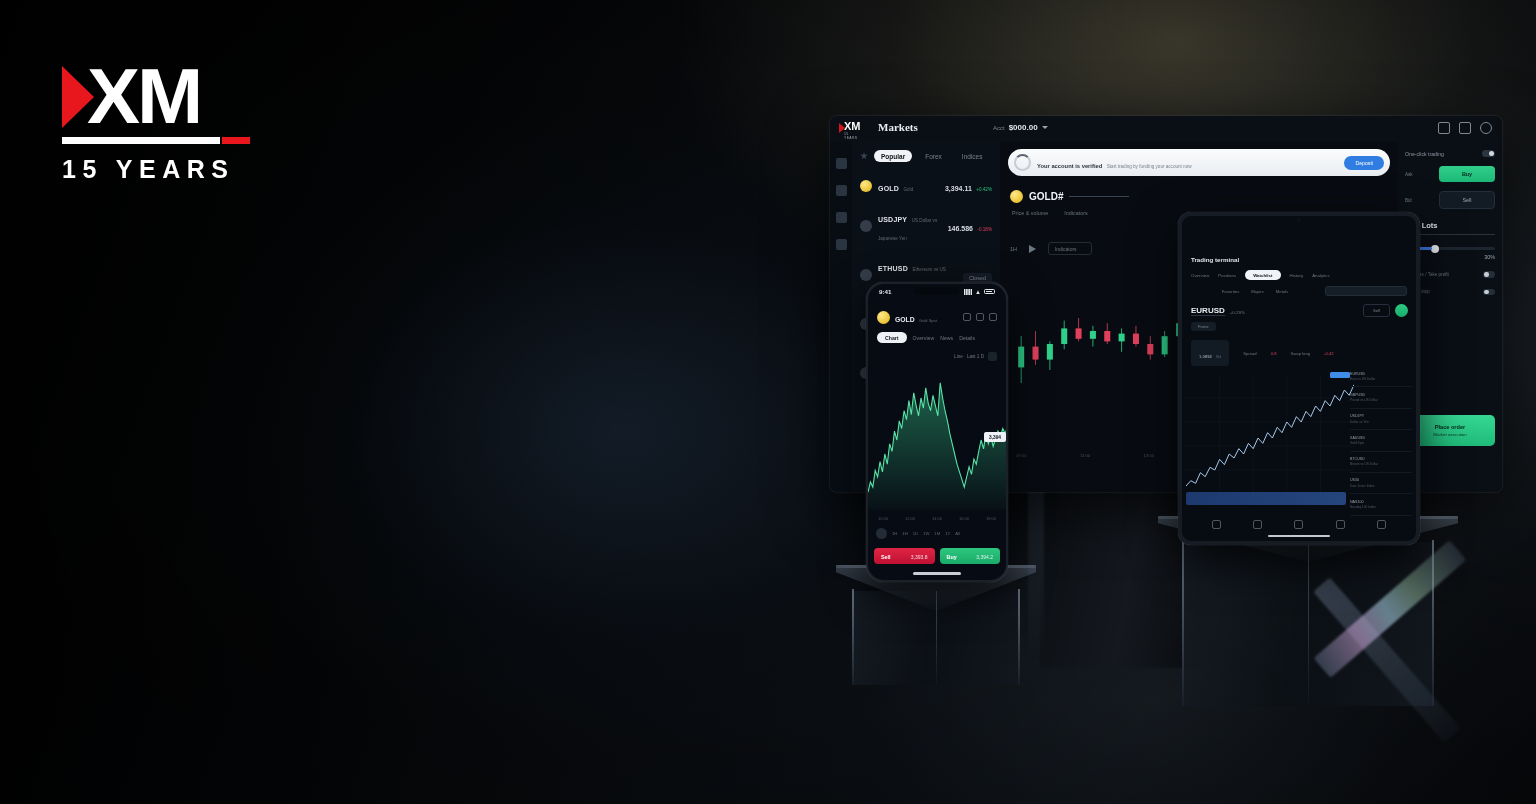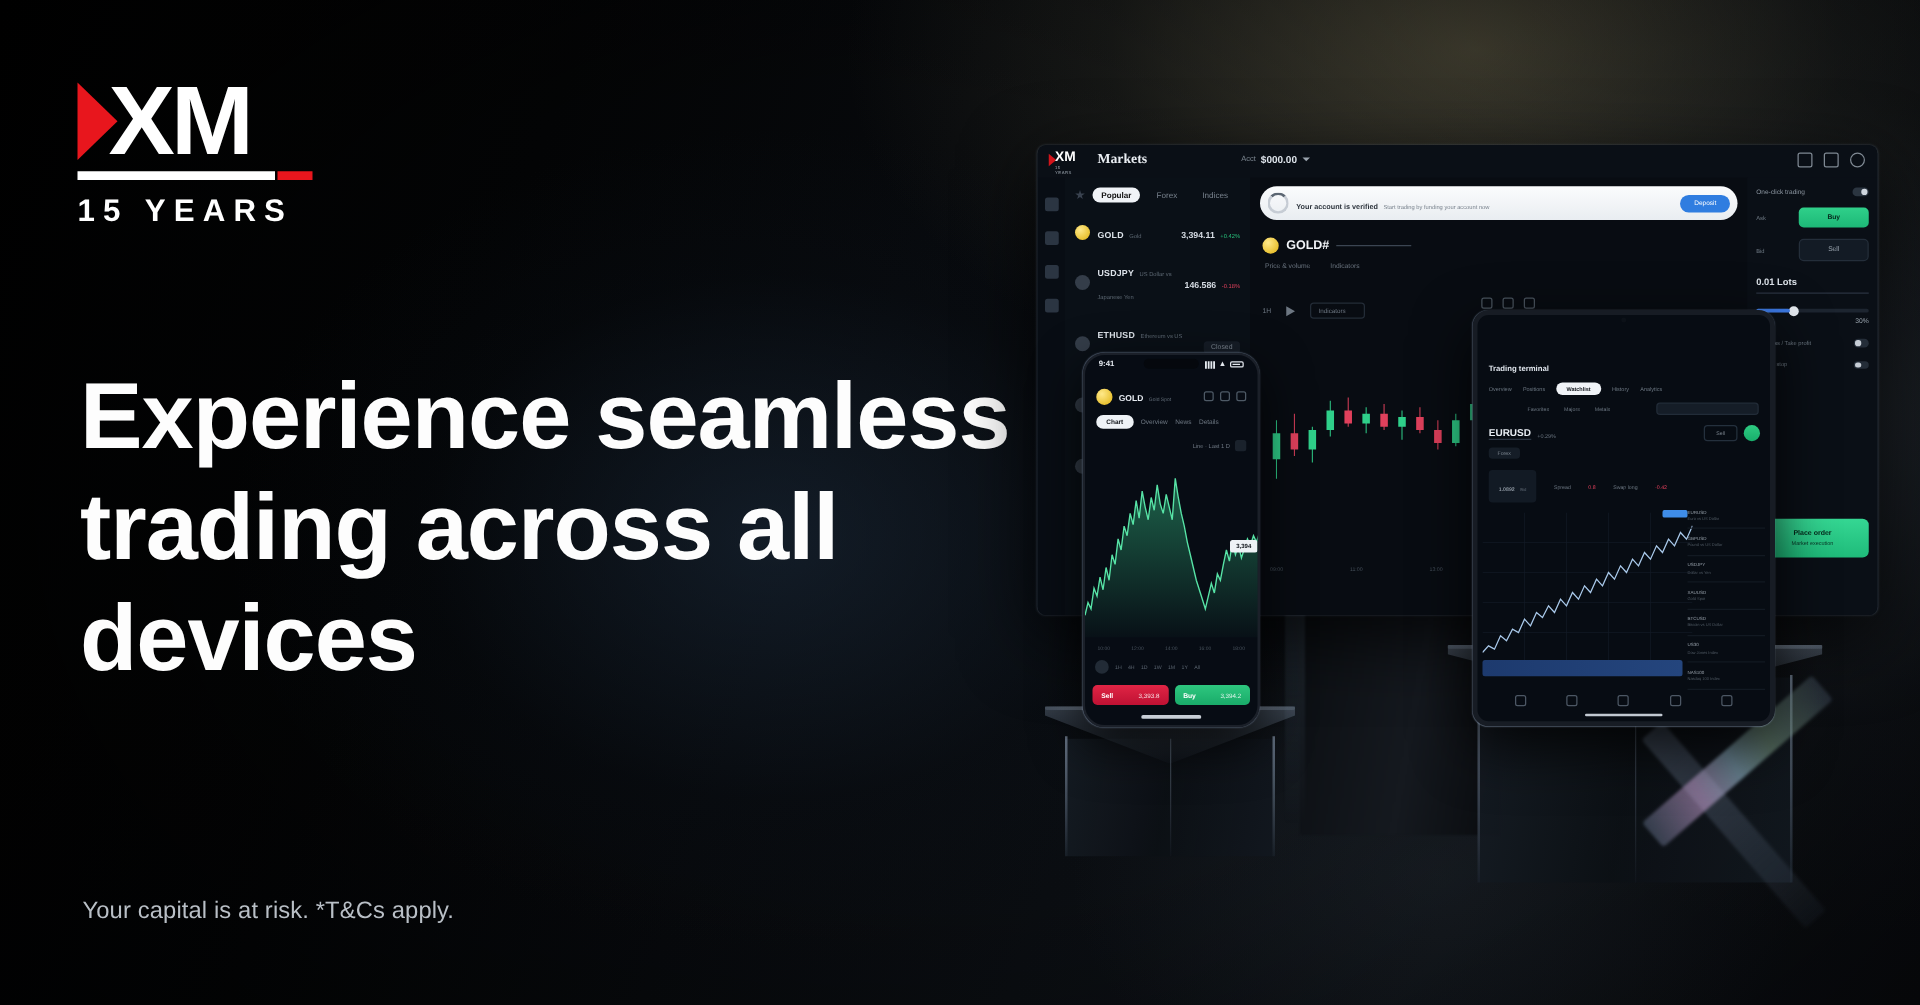--- a/index.html
+++ b/index.html
@@ -153,21 +153,21 @@
   .ph-tfs s{font-size:4.2px;color:#59636e;text-decoration:none;}
   .ph-btns{position:absolute;left:6px;right:6px;bottom:16px;display:flex;gap:5px;}
   .ph-btns .s{flex:1;background:linear-gradient(180deg,#e02545,#bf1133);border-radius:4px;padding:8px 0;position:relative;}
   .ph-btns .b{flex:1;background:linear-gradient(180deg,#2ec77f,#19ab69);border-radius:4px;padding:8px 0;position:relative;}
   .ph-btns .lb{position:absolute;left:7px;top:6px;font-size:5.4px;font-weight:bold;color:#fff;}
   .ph-btns .pr{position:absolute;right:7px;top:6px;font-size:5px;color:rgba(255,255,255,.85);}
   .ph-home{position:absolute;left:50%;transform:translateX(-50%);bottom:5px;width:48px;height:2.6px;background:#c8ced6;border-radius:2px;}
 
   
   .tablet{position:absolute;left:1178px;top:212px;width:242px;height:333px;background:#070c13;border-radius:13px;
-    border:4px solid #171c24;box-shadow:0 0 1px rgba(160,180,210,.5),0 16px 46px rgba(0,0,0,.8);overflow:hidden;filter:blur(0.5px);margin-top:36px;}
+    border:4px solid #171c24;box-shadow:0 0 1px rgba(160,180,210,.5),0 16px 46px rgba(0,0,0,.8);overflow:hidden;filter:blur(0.5px);}
   .tb-cam{position:absolute;left:50%;top:2px;transform:translateX(-50%);width:4px;height:4px;border-radius:50%;background:#0c1118;z-index:3;}
   .tb-title{position:absolute;left:9px;top:40px;font-size:6.2px;font-weight:bold;color:#dfe5ec;}
   .tb-tabs{position:absolute;left:9px;top:54px;right:9px;display:flex;align-items:center;gap:9px;}
   .tb-tabs .t{font-size:4.4px;color:#6b7681;}
   .tb-tabs .t.on{background:#f0f3f7;color:#11151a;font-weight:bold;border-radius:6px;padding:2.5px 8px;}
   .tb-filters{position:absolute;left:40px;top:70px;right:9px;display:flex;align-items:center;gap:12px;}
   .tb-filters .f{font-size:4.2px;color:#6b7681;}
   .tb-srch{margin-left:auto;width:82px;height:10px;background:#151d27;border:1px solid #222c38;border-radius:3px;}
   .tb-sym{position:absolute;left:9px;top:90px;display:flex;align-items:flex-end;gap:5px;}
   .tb-sym .n{font-size:8px;font-weight:bold;color:#e8edf3;border-bottom:1px solid #2c3542;}
@@ -220,22 +220,20 @@
 
   <div class="logo-wrap">
     <div class="logo-top">
       <div class="logo-tri"></div>
       <div class="logo-xm">XM</div>
     </div>
     <div class="logo-rule"></div>
     <div class="logo-years">15 YEARS</div>
   </div>
 
-  <div class="headline">Experience seamless trading across all devices</div>
-  <div class="disclaimer">Your capital is at risk. *T&amp;Cs apply.</div>
 
   <div class="devices">
 
     <div class="mon-stand"></div>
 
     <div class="monitor">
 
       <div class="m-topbar">
         <div class="m-logo">
           <div class="t"></div>

